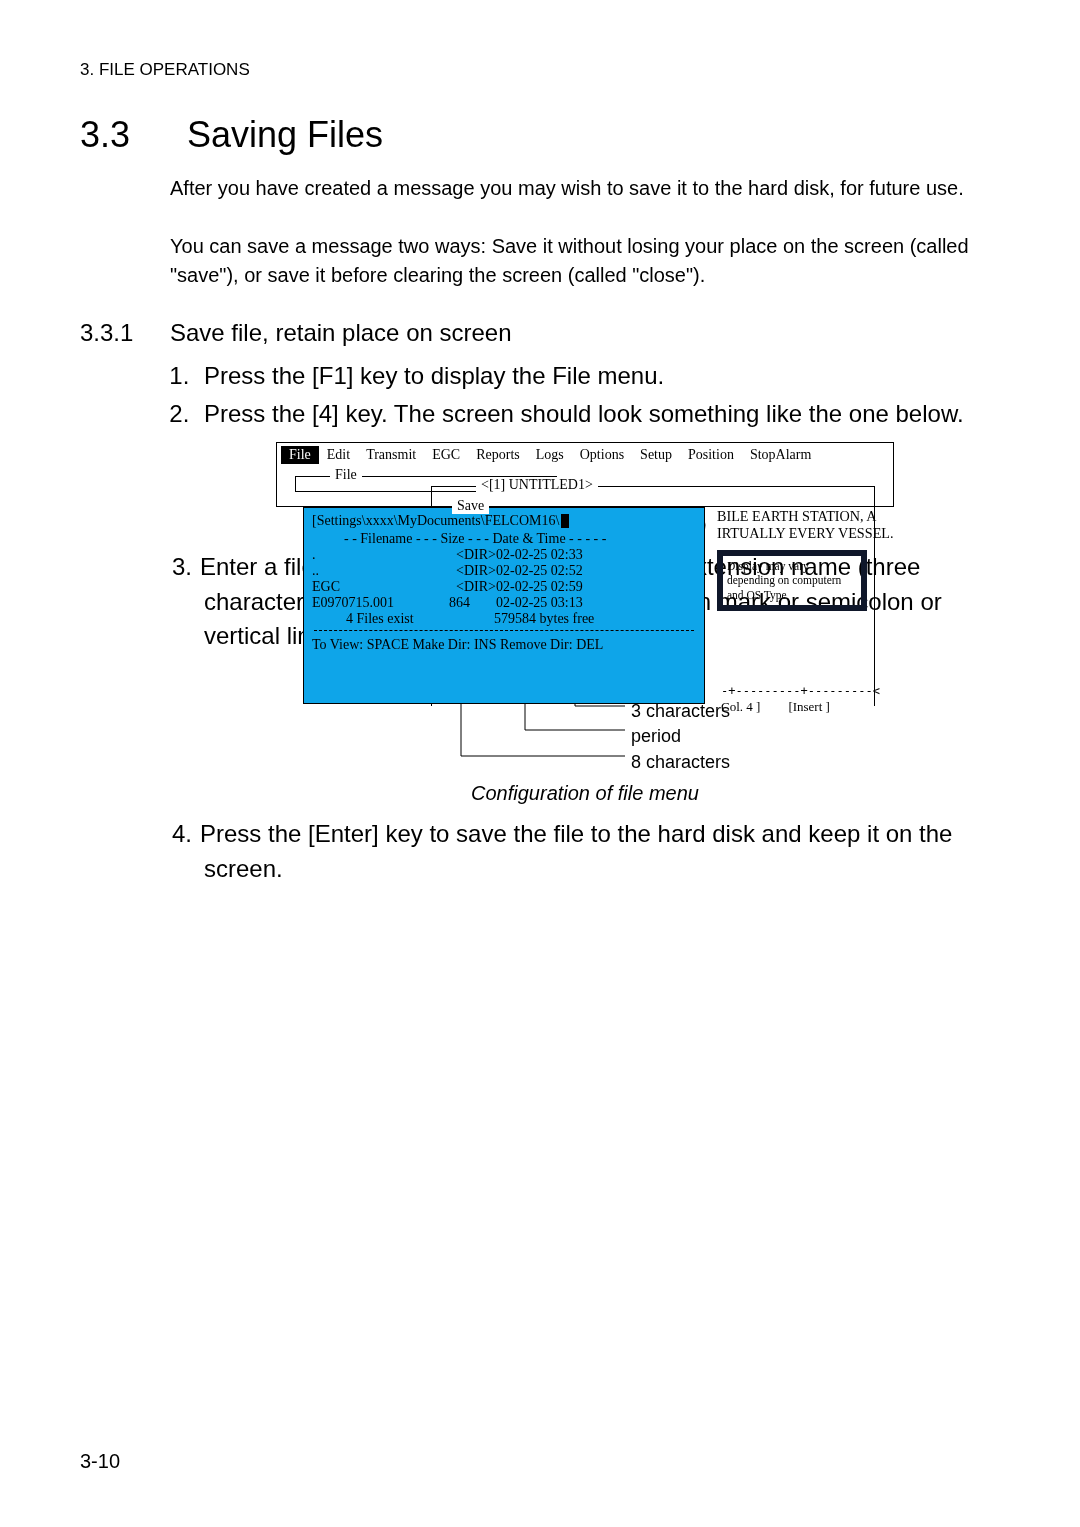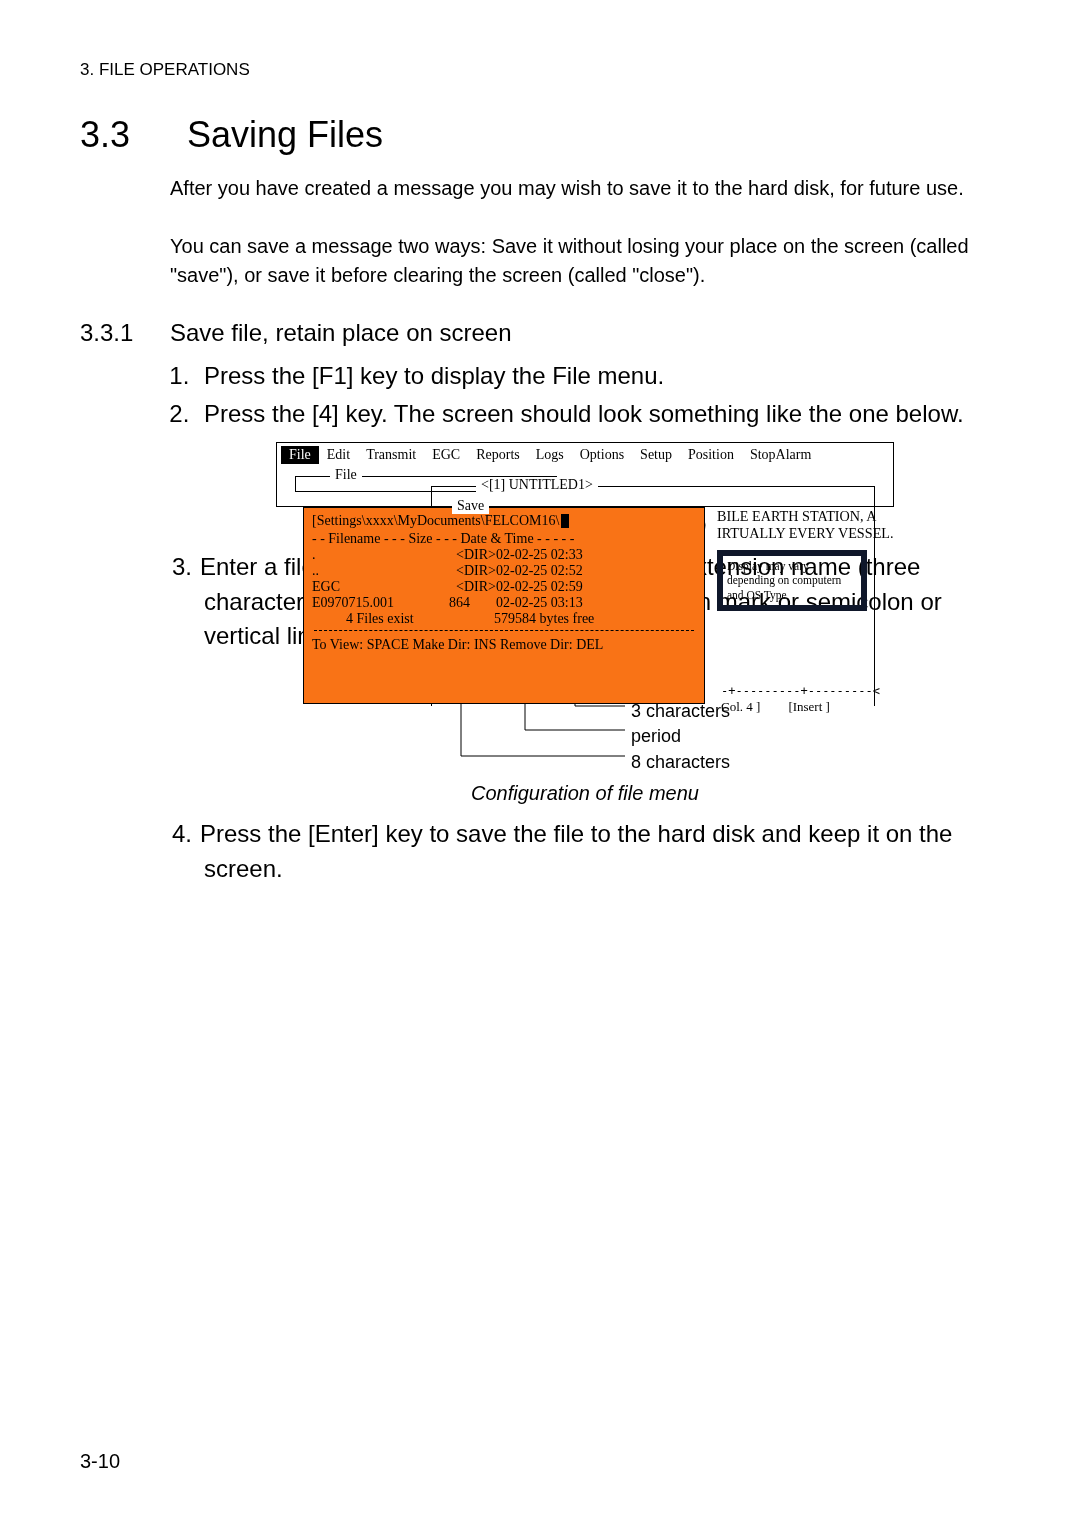--- a/index.html
+++ b/index.html
@@ -130,39 +130,39 @@
       margin-top: 10px;
     }
     .untitled-group .group-label { left: 44px; }
     .save-group {
       position: absolute;
       top: 31px;
       left: 20px;
       width: 402px;
       border: 1px solid #000;
       height: 197px;
-      background: #f97316;
+      background: #0ea5e9;
       z-index: 5;
     }
     .save-group .group-label { left: 148px; }
     .save-content { padding: 5px 8px 2px 8px; font-size: 14px; }
     .path-line { display: flex; align-items: center; }
     .cursor {
       display: inline-block;
       width: 8px; height: 14px;
       background: #000;
       margin-left: 2px;
       vertical-align: middle;
     }
     .filelist {
       font-family: "Times New Roman", Times, serif;
       font-size: 14px;
       margin-top: 2px;
     }
-    .filelist .hdr { letter-spacing: 0; }
+    .filelist .hdr { letter-spacing: 0; margin-left: 32px; }
     .filelist .row { display: flex; }
     .filelist .c1 { width: 110px; }
     .filelist .c2 { width: 74px; text-align: right; }
     .filelist .c3 { width: 160px; }
     .dashes {
       border-top: 1px dashed #000;
       margin: 3px 2px;
     }
     .save-foot { font-size: 14px; padding: 1px 8px 4px 8px; }
     .right-msg {

